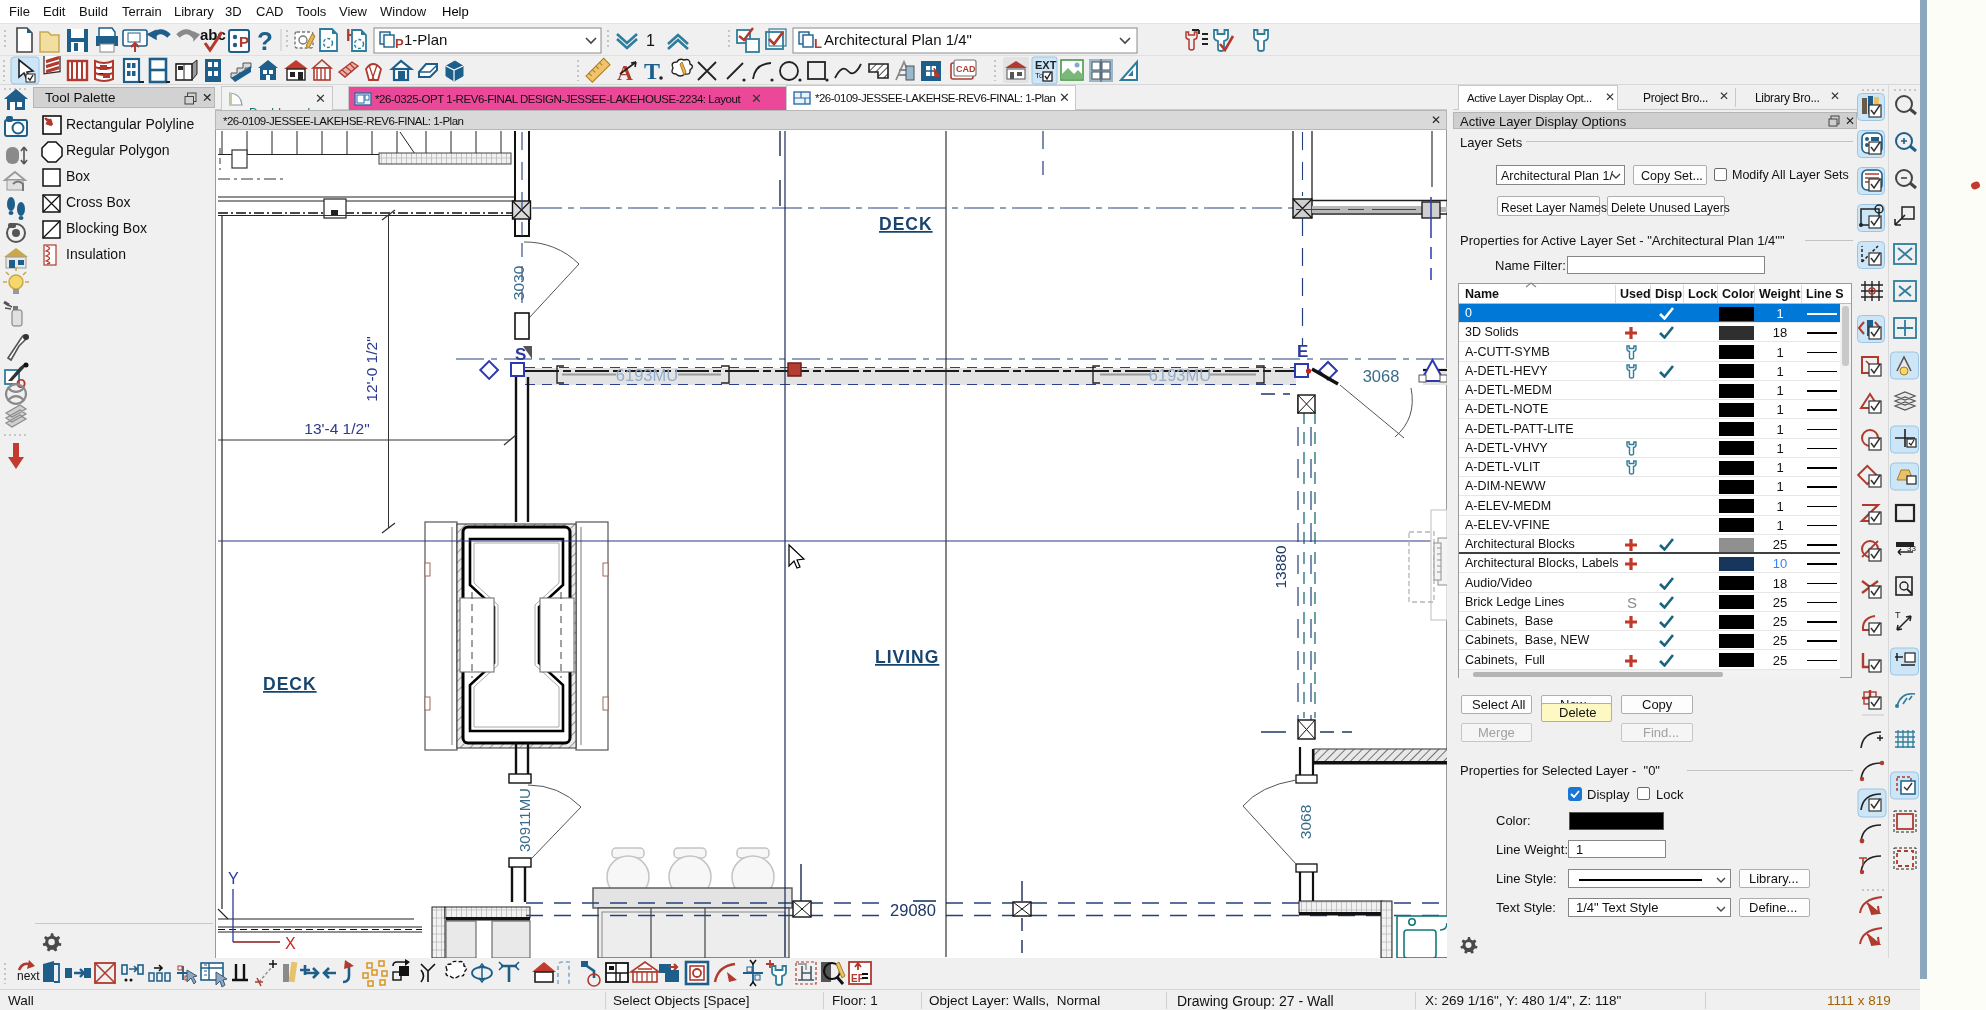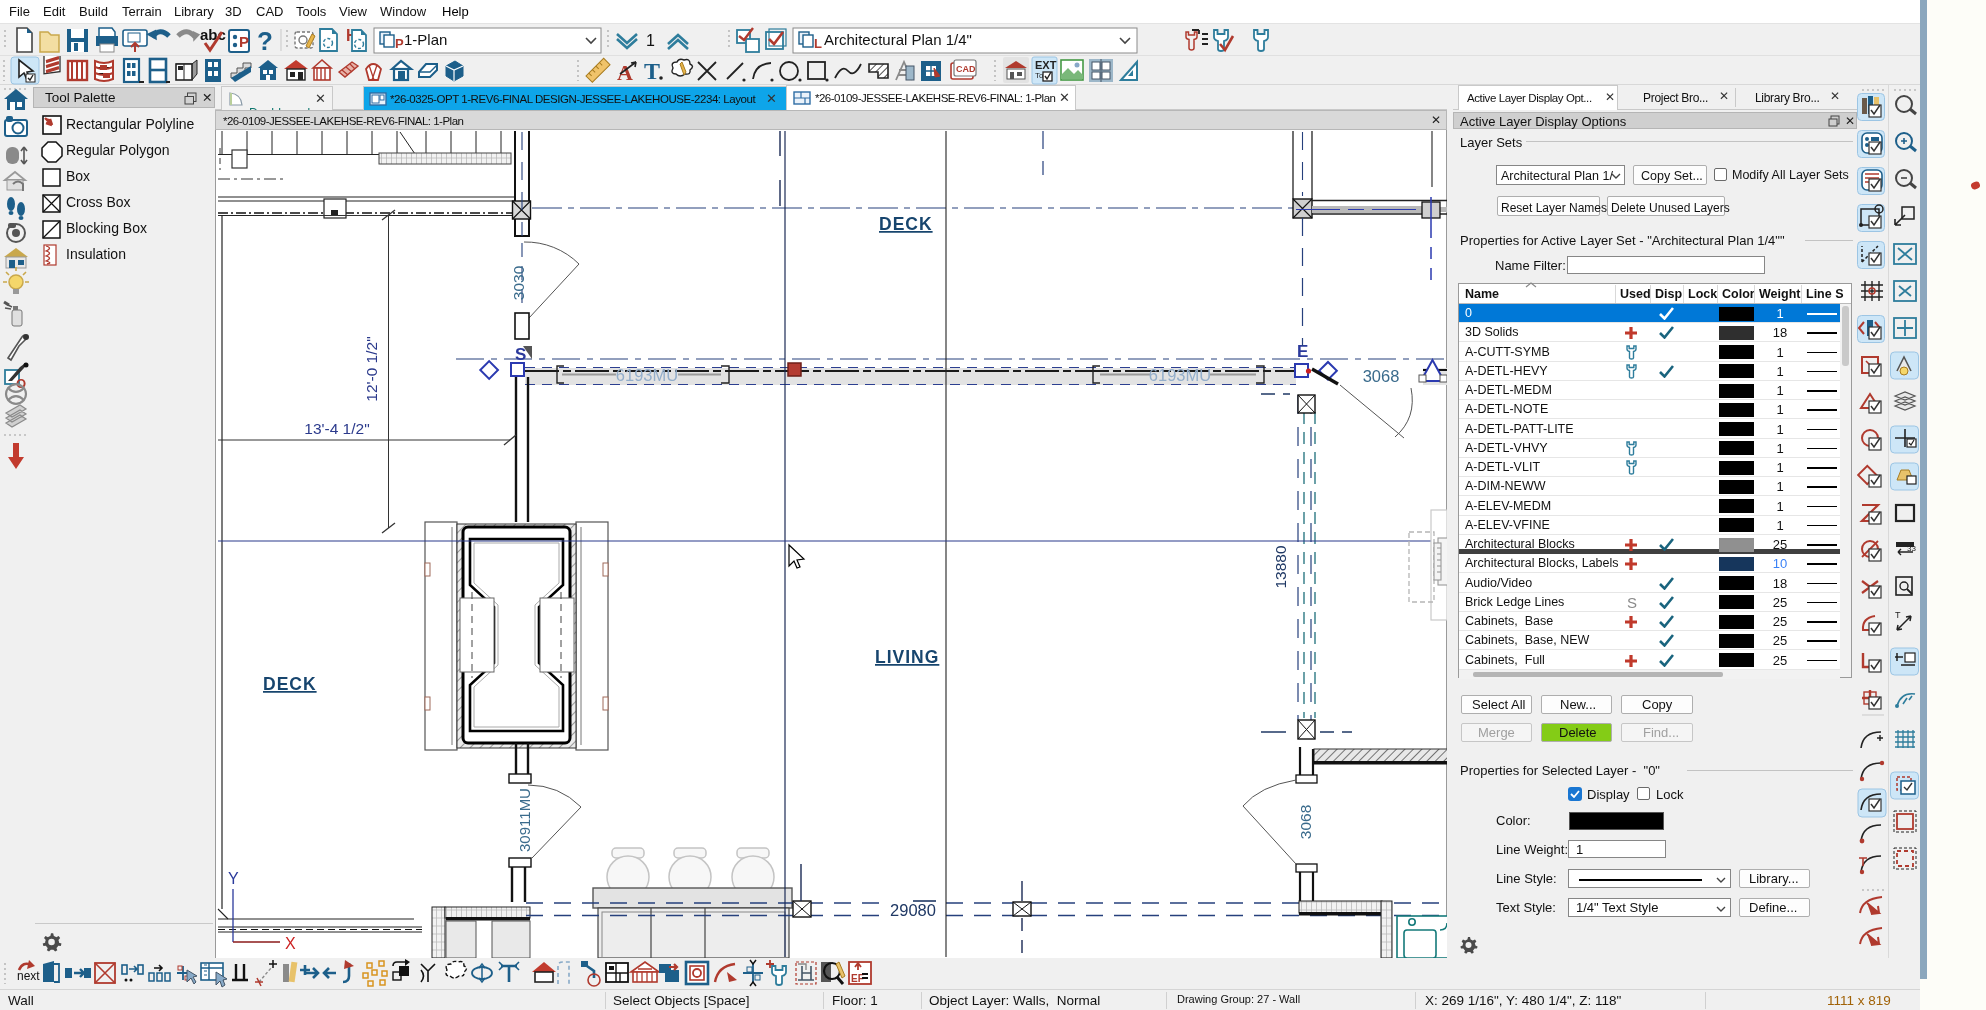--- a/index.html
+++ b/index.html
@@ -326,21 +326,21 @@
 
   <div class="abs" style="left:0;top:0;width:1232px;height:25px;background:#f0f0f0;border-bottom:1px solid #c9c9c9;">
     <div class="abs" style="left:6px;top:1px;width:112px;height:24px;background:#f2f2f2;border:1px solid #c9c9c9;border-bottom:none;">
       <svg class="abs" style="left:6px;top:4px;" width="17" height="16" viewBox="0 0 17 16">
             <path d="M2 14 L2 2 Q13 3 14 14 Z" fill="#fff" stroke="#8a9aa8" stroke-width="1.2"></path>
             <path d="M2 14 L2 2 L4 2 L4 14 Z" fill="#b9cf9b"></path>
           </svg>
       <div class="abs txt" style="left:27px;top:19px;font-size:12.5px;color:#0f766e;">Dashboard</div>
       <div class="abs txt" style="left:93px;top:4px;font-size:13px;color:#333;">✕</div>
     </div>
-    <div class="abs" style="left:148px;top:1px;width:500px;height:24px;background:#0ea5e9;border:1px solid #c9c9c9;border-bottom:none;">
+    <div class="abs" style="left:133px;top:1px;width:500px;height:24px;background:#ec4899;border:1px solid #c9c9c9;border-bottom:none;">
       <svg class="abs" style="left:5px;top:5px;" width="18" height="14" viewBox="0 0 18 14">
             <rect x="1" y="1" width="16" height="12" fill="#eaf2fa" stroke="#2e6da4" stroke-width="1.4"></rect>
             <rect x="3" y="3" width="7" height="8" fill="#fff" stroke="#2e6da4"></rect>
             <rect x="11" y="3" width="4" height="5" fill="#fff" stroke="#2e6da4"></rect>
           </svg>
       <div class="abs txt" style="left:26px;top:6px;font-size:11.5px;letter-spacing:-0.45px;color:#111;">*26-0325-OPT 1-REV6-FINAL DESIGN-JESSEE-LAKEHOUSE-2234: Layout</div>
       <div class="abs txt" style="left:402px;top:4px;font-size:13px;color:#333;">✕</div>
     </div>
     <div class="abs" style="left:571px;top:0px;width:290px;height:25px;background:#ffffff;border:1px solid #c9c9c9;border-bottom:none;">
       <svg class="abs" style="left:6px;top:5px;" width="18" height="14" viewBox="0 0 18 14">
@@ -802,21 +802,21 @@
             <div class="abs" style="left:260px;top:2.5px;width:35px;height:14px;background:#000000;"></div>
             <div class="abs txt" style="left:312px;top:2px;width:18px;text-align:center;font-size:13px;color:#111;">1</div>
             <div class="abs" style="left:348px;top:9px;width:30px;height:1.6px;background:#000;"></div>
           </div>
       <div class="abs" style="left:0;top:211.8px;width:381px;height:19.25px;background:#ffffff;border-bottom:1px solid #e6e6e6;">
             <div class="abs txt" style="left:6px;top:2px;font-size:12.5px;color:#111;">A-ELEV-VFINE</div>
             <div class="abs" style="left:260px;top:2.5px;width:35px;height:14px;background:#000000;"></div>
             <div class="abs txt" style="left:312px;top:2px;width:18px;text-align:center;font-size:13px;color:#111;">1</div>
             <div class="abs" style="left:348px;top:9px;width:30px;height:1.6px;background:#000;"></div>
           </div>
-      <div class="abs" style="left:0;top:231.0px;width:381px;height:19.25px;background:#ffffff;border-bottom:5px solid #404040;">
+      <div class="abs" style="left:0;top:231.0px;width:381px;height:19.25px;background:#ffffff;border-bottom:2px solid #404040;">
             <div class="abs txt" style="left:6px;top:2px;font-size:12.5px;color:#111;">Architectural Blocks</div>
             <svg class="abs" style="left:165px;top:3px;" width="14" height="14" viewBox="0 0 14 14">
               <path d="M7 1 L7 13 M1 7 L13 7" stroke="#c0392b" stroke-width="3.2"></path>
             </svg>
             <svg class="abs" style="left:200px;top:3px;" width="15" height="13" viewBox="0 0 15 13">
               <path d="M1 7 L5.5 11.5 L14 1" stroke="#19647e" stroke-width="2.6" fill="none"></path>
             </svg>
             <div class="abs" style="left:260px;top:2.5px;width:35px;height:14px;background:#909090;"></div>
             <div class="abs txt" style="left:312px;top:2px;width:18px;text-align:center;font-size:13px;color:#111;">25</div>
             <div class="abs" style="left:348px;top:9px;width:30px;height:1.6px;background:#000;"></div>
@@ -898,21 +898,21 @@
       </div>
   <div class="abs" style="left:88px;top:610px;width:71px;height:19px;background:#fdfdfd;border:1px solid #aeaeae;border-radius:2px;">
         <div class="abs txt" style="left:18px;top:1px;">New...</div>
       </div>
   <div class="abs" style="left:168px;top:610px;width:72px;height:19px;background:#fdfdfd;border:1px solid #aeaeae;border-radius:2px;">
         <div class="abs txt" style="left:20px;top:1px;">Copy</div>
       </div>
   <div class="abs" style="left:8px;top:638px;width:71px;height:19px;background:#f5f5f5;border:1px solid #c6c6c6;border-radius:2px;">
         <div class="abs txt" style="left:16px;top:1px;color:#a0a0a0;">Merge</div>
       </div>
-  <div class="abs" style="left:88px;top:638px;width:71px;height:19px;background:#84cc16;border:1px solid #aeaeae;border-radius:2px;">
+  <div class="abs" style="left:88px;top:618px;width:71px;height:19px;background:#fef9c3;border:1px solid #aeaeae;border-radius:2px;">
         <div class="abs txt" style="left:17px;top:1px;">Delete</div>
       </div>
   <div class="abs" style="left:168px;top:638px;width:72px;height:19px;background:#f5f5f5;border:1px solid #c6c6c6;border-radius:2px;">
         <div class="abs txt" style="left:21px;top:1px;color:#a0a0a0;">Find...</div>
       </div>
 
   <div class="abs txt" style="left:7px;top:678px;">Properties for Selected Layer - &nbsp;"0"</div>
   <div class="abs" style="left:234px;top:685px;width:166px;height:1px;background:#c3c3c3;"></div>
   <div class="abs" style="left:115px;top:702px;width:14px;height:14px;background:#1976d2;border-radius:3px;"></div>
   <svg class="abs" style="left:117px;top:705px;" width="10" height="8" viewBox="0 0 10 8">
@@ -1263,21 +1263,21 @@
           <path d="M938 16 L944 16 M938 20 L944 20" stroke="#111" stroke-width="2"></path>
         </g>
       </svg>
     </div>
 
 <div id="statusbar" class="abs" style="left:0;top:989px;width:1920px;height:21px;background:#f0f0f0;border-top:1px solid #d5d5d5;">
   <div class="abs txt" style="left:8px;top:3px;font-size:13.5px;color:#111;">Wall</div>
   <div class="abs txt" style="left:613px;top:3px;font-size:13.5px;color:#111;text-align:center;">Select Objects [Space]</div>
   <div class="abs txt" style="left:832px;top:3px;font-size:13.5px;color:#111;">Floor: 1</div>
   <div class="abs txt" style="left:929px;top:3px;font-size:13.5px;color:#111;">Object Layer: Walls,&nbsp; Normal</div>
-  <div class="abs txt" style="left:1177px;top:3px;font-size:11px;color:#111;">Drawing Group: 27 - Wall</div>
+  <div class="abs txt" style="left:1177px;top:3px;font-size:14px;color:#111;">Drawing Group: 27 - Wall</div>
   <div class="abs txt" style="left:1425px;top:3px;font-size:13.5px;color:#111;">X: 269 1/16", Y: 480 1/4", Z: 118"</div>
   <div class="abs txt" style="left:1827px;top:3px;font-size:13.5px;color:#a16207;">1111 x 819</div>
   <div class="abs" style="left:605px;top:2px;width:1px;height:17px;background:#d0d0d0;"></div>
   <div class="abs" style="left:823px;top:2px;width:1px;height:17px;background:#d0d0d0;"></div>
   <div class="abs" style="left:921px;top:2px;width:1px;height:17px;background:#d0d0d0;"></div>
   <div class="abs" style="left:1166px;top:2px;width:1px;height:17px;background:#d0d0d0;"></div>
   <div class="abs" style="left:1415px;top:2px;width:1px;height:17px;background:#d0d0d0;"></div>
   <div class="abs" style="left:1705px;top:2px;width:1px;height:17px;background:#d0d0d0;"></div>
 </div>
 

